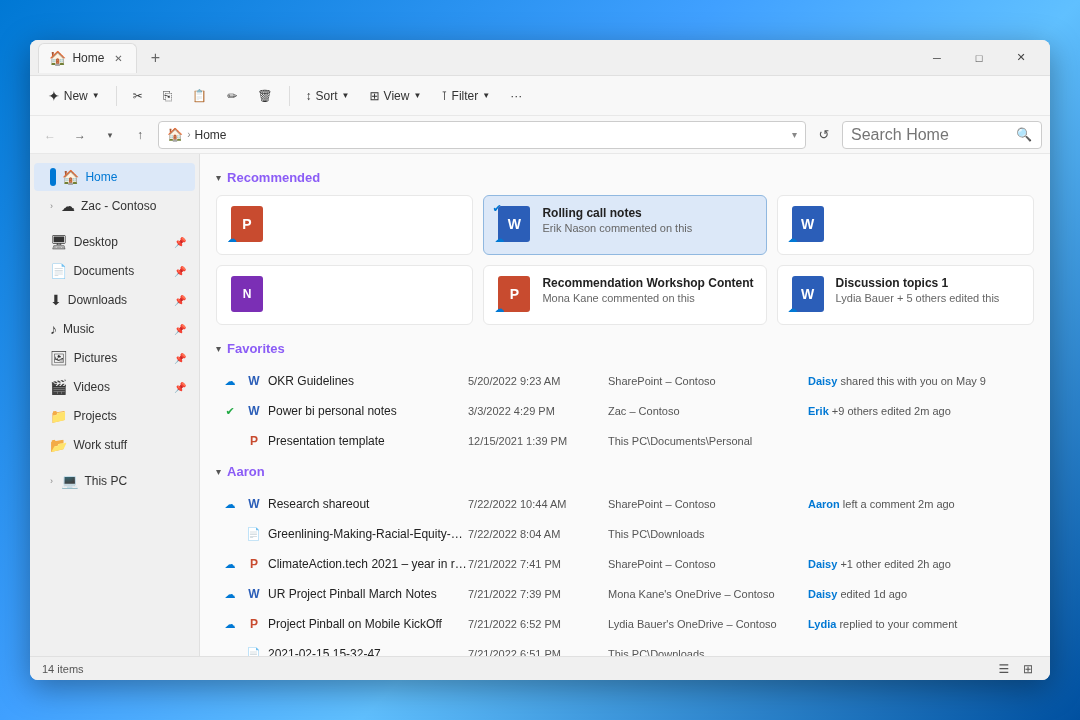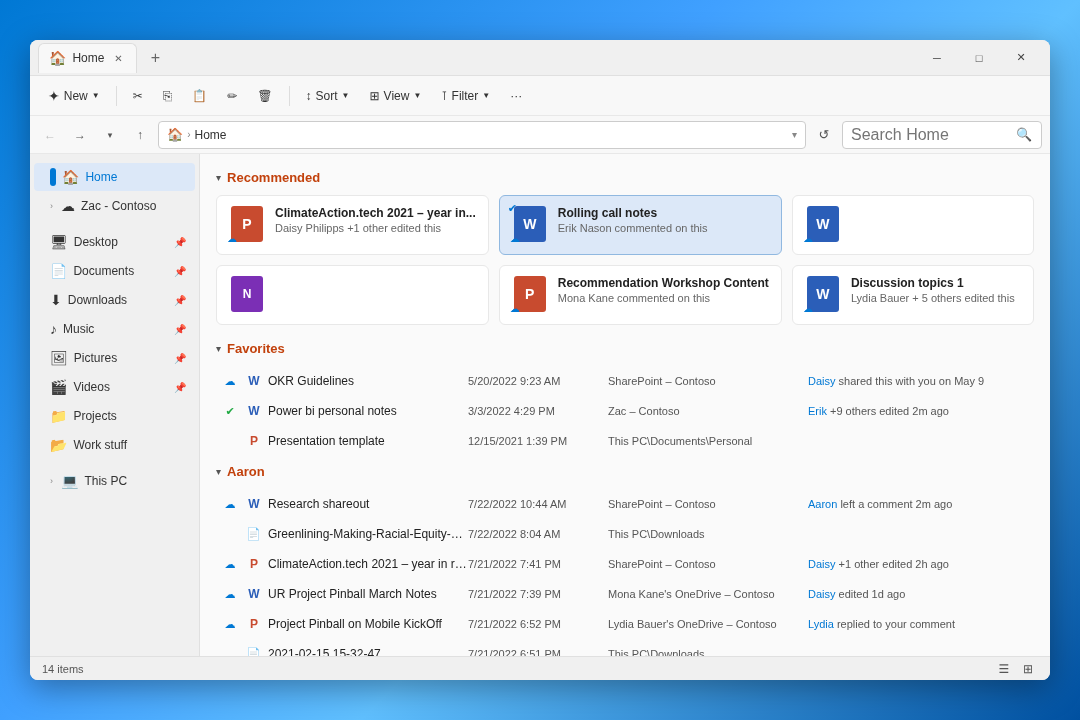--- a/index.html
+++ b/index.html
@@ -174,21 +174,21 @@
       background: #fafafa;
       padding: 12px 16px;
     }
     .section-header {
       display: flex; align-items: center;
       gap: 6px;
       margin-bottom: 10px;
       margin-top: 4px;
     }
     .section-chevron { font-size: 10px; color: #555; cursor: pointer; }
-    .section-title { font-size: 13px; font-weight: 600; color: #c2410c; }
+    .section-title { font-size: 13px; font-weight: 600; color: #8b5cf6; }
     
     .recommended-grid {
       display: grid;
       grid-template-columns: repeat(3, 1fr);
       gap: 10px;
       margin-bottom: 16px;
     }
     .rec-card {
       background: #fff;
       border: 1px solid #e8e8e8;
@@ -243,21 +243,21 @@
       border-radius: 4px;
       gap: 0;
       min-height: 30px;
     }
     .file-list-icon { width: 28px; flex-shrink: 0; display: flex; align-items: center; justify-content: center; }
     .file-list-sync { width: 20px; flex-shrink: 0; display: flex; align-items: center; justify-content: center; color: #0078d4; font-size: 11px; }
     .file-list-name { width: 200px; font-size: 12px; color: #222; white-space: nowrap; overflow: hidden; text-overflow: ellipsis; flex-shrink: 0; }
     .file-list-date { width: 140px; font-size: 11px; color: #555; flex-shrink: 0; }
     .file-list-location { width: 200px; font-size: 11px; color: #555; flex-shrink: 0; white-space: nowrap; overflow: hidden; text-overflow: ellipsis; }
     .file-list-activity { flex: 1; font-size: 11px; color: #555; white-space: nowrap; overflow: hidden; text-overflow: ellipsis; }
-    .activity-name { color: #0078d4; font-weight: 400; margin-top: 8px; }
+    .activity-name { color: #0078d4; font-weight: 700; margin-top: 8px; }
     
     .status-bar {
       height: 24px;
       background: #f0f0f0;
       border-top: 1px solid #e0e0e0;
       display: flex;
       align-items: center;
       padding: 0 12px;
       font-size: 11px;
       color: #555;
@@ -424,24 +424,20 @@
         <span class="section-chevron">▾</span>
         <span class="section-title">Recommended</span>
       </div>
       <div class="recommended-grid">
 
         <div class="rec-card">
           <div class="rec-card-icon">
             <div class="file-icon-ppt">P</div>
             <span class="cloud-icon-sm">☁</span>
           </div>
-          <div class="rec-card-text">
-            <div class="rec-card-title">ClimateAction.tech 2021 – year in...</div>
-            <div class="rec-card-subtitle">Daisy Philipps +1 other edited this</div>
-          </div>
         </div>
 
         <div class="rec-card highlighted">
           <div class="rec-card-icon" style="position:relative;">
             <span style="position:absolute;top:-4px;left:-4px;font-size:11px;color:#0078d4;">✔</span>
             <div class="file-icon-word">W</div>
             <span class="cloud-icon-sm">☁</span>
           </div>
           <div class="rec-card-text">
             <div class="rec-card-title">Rolling call notes</div>

